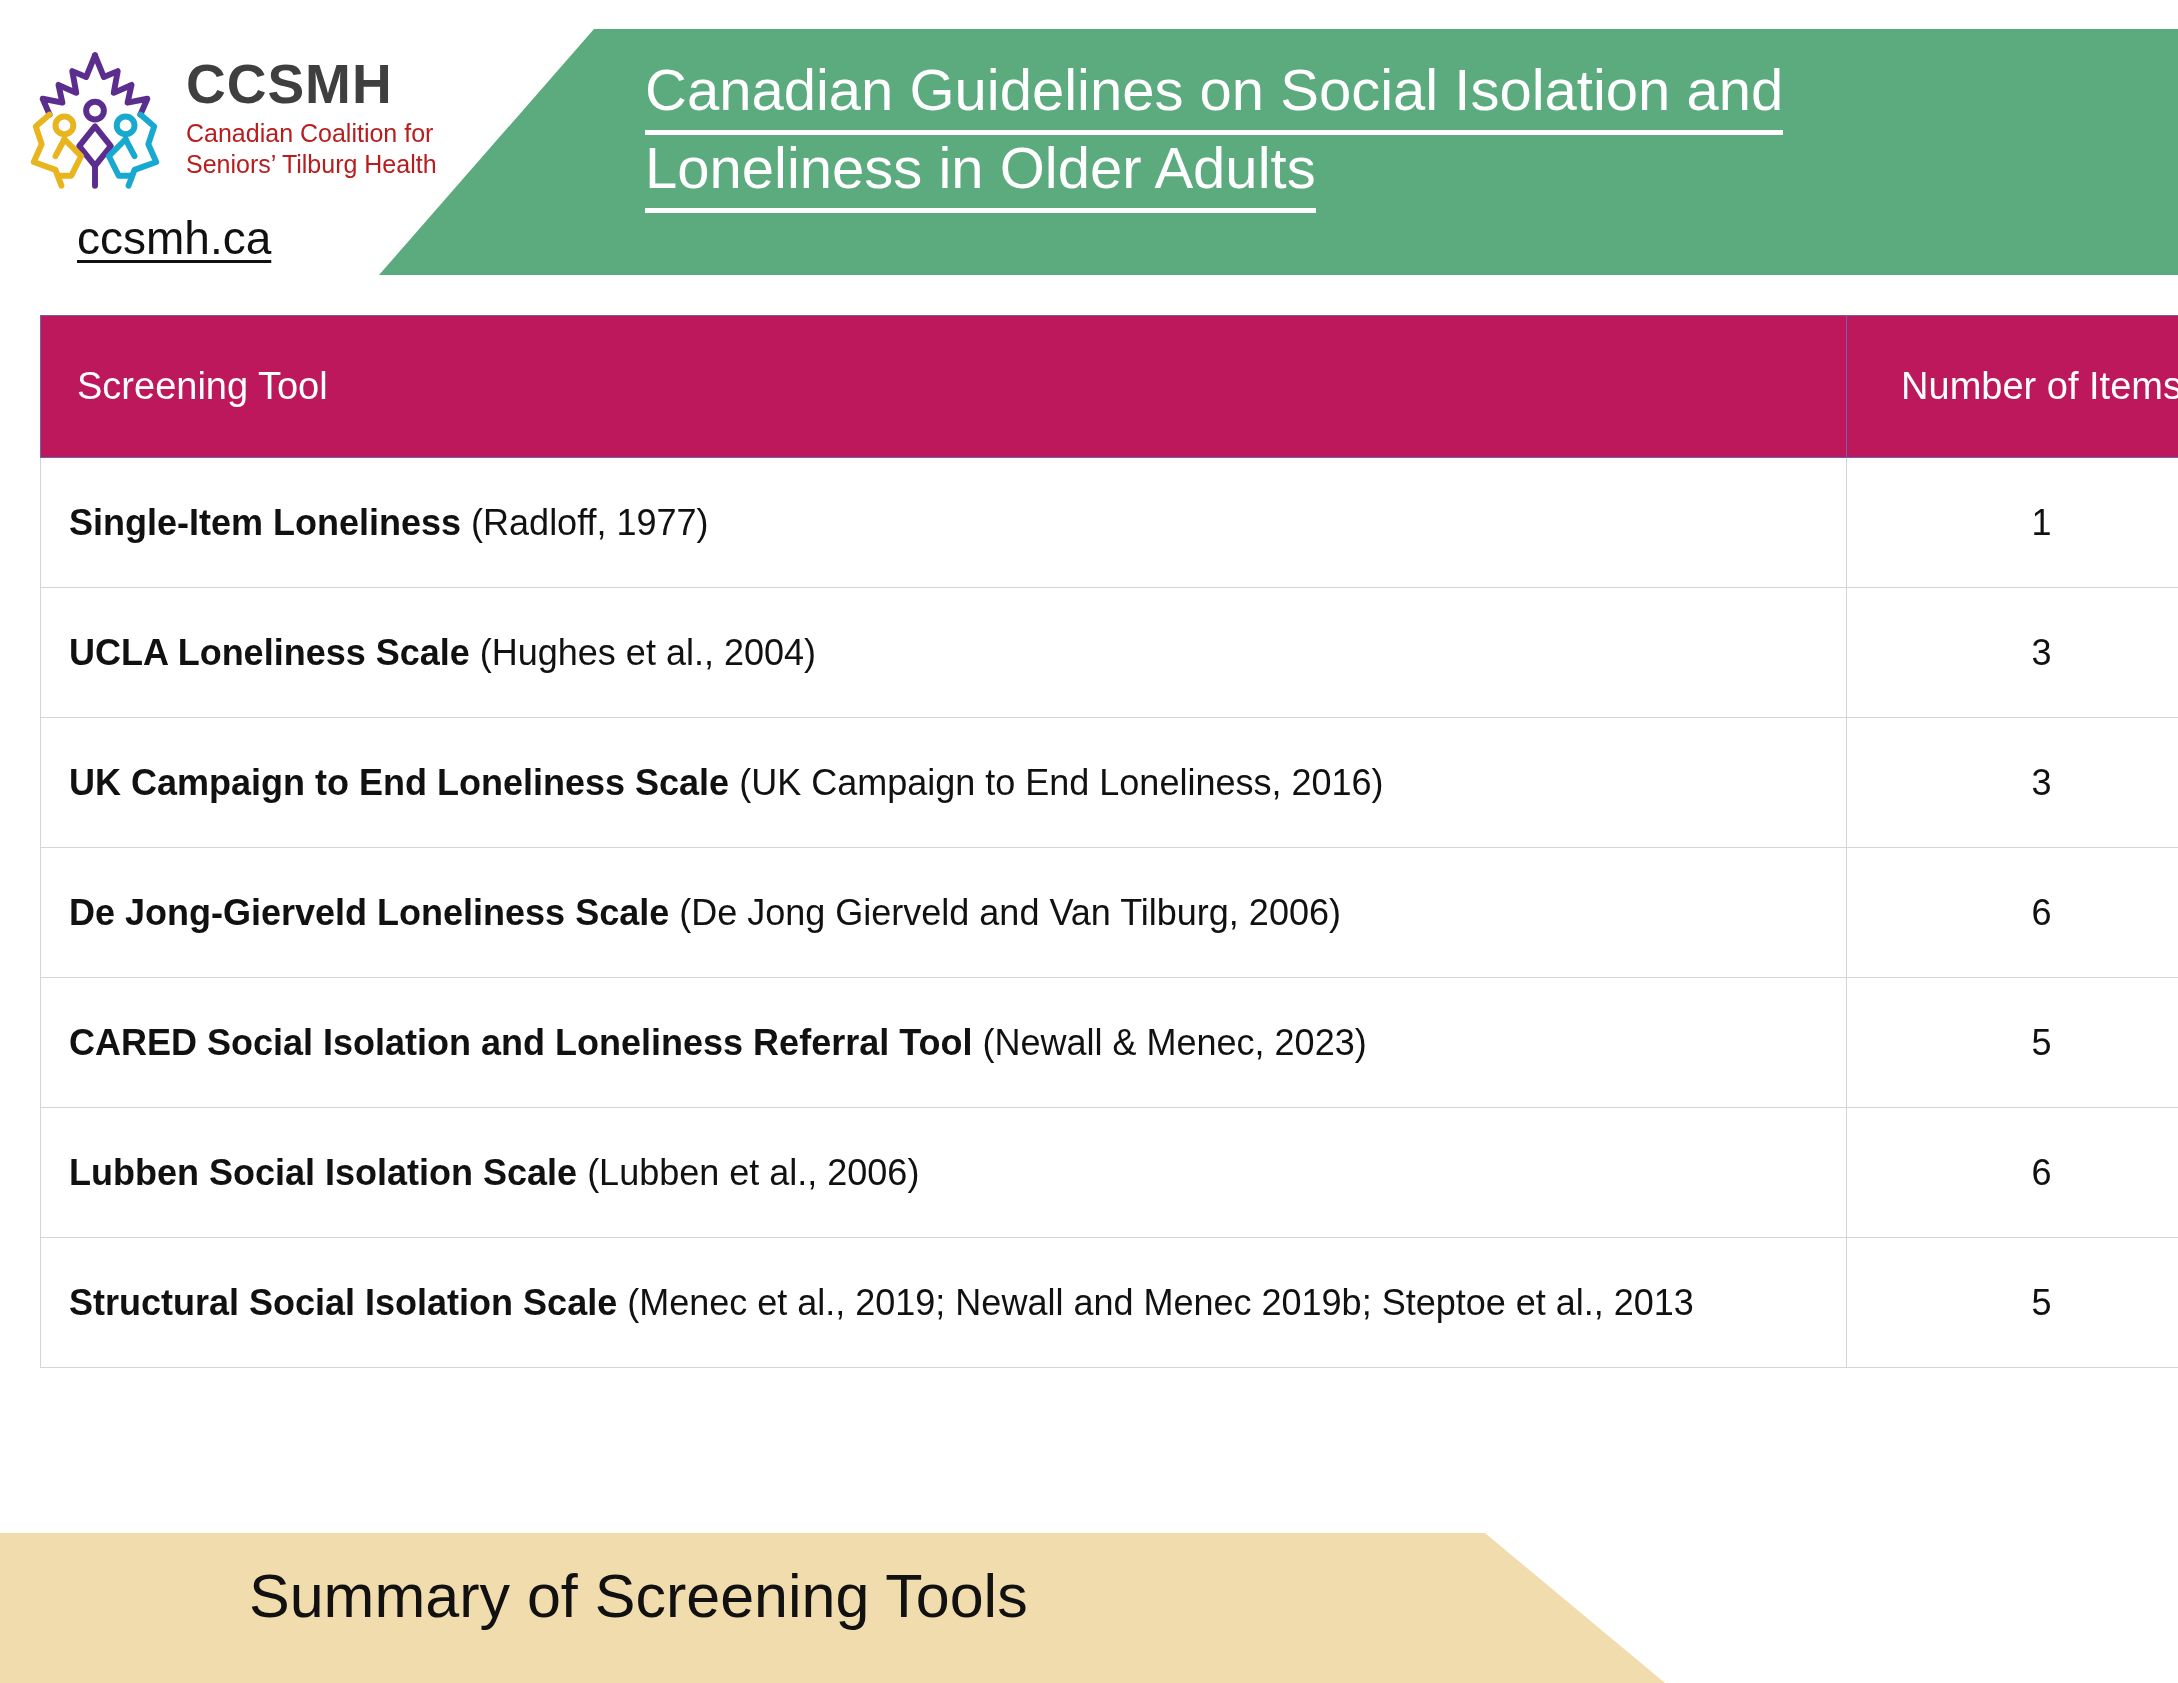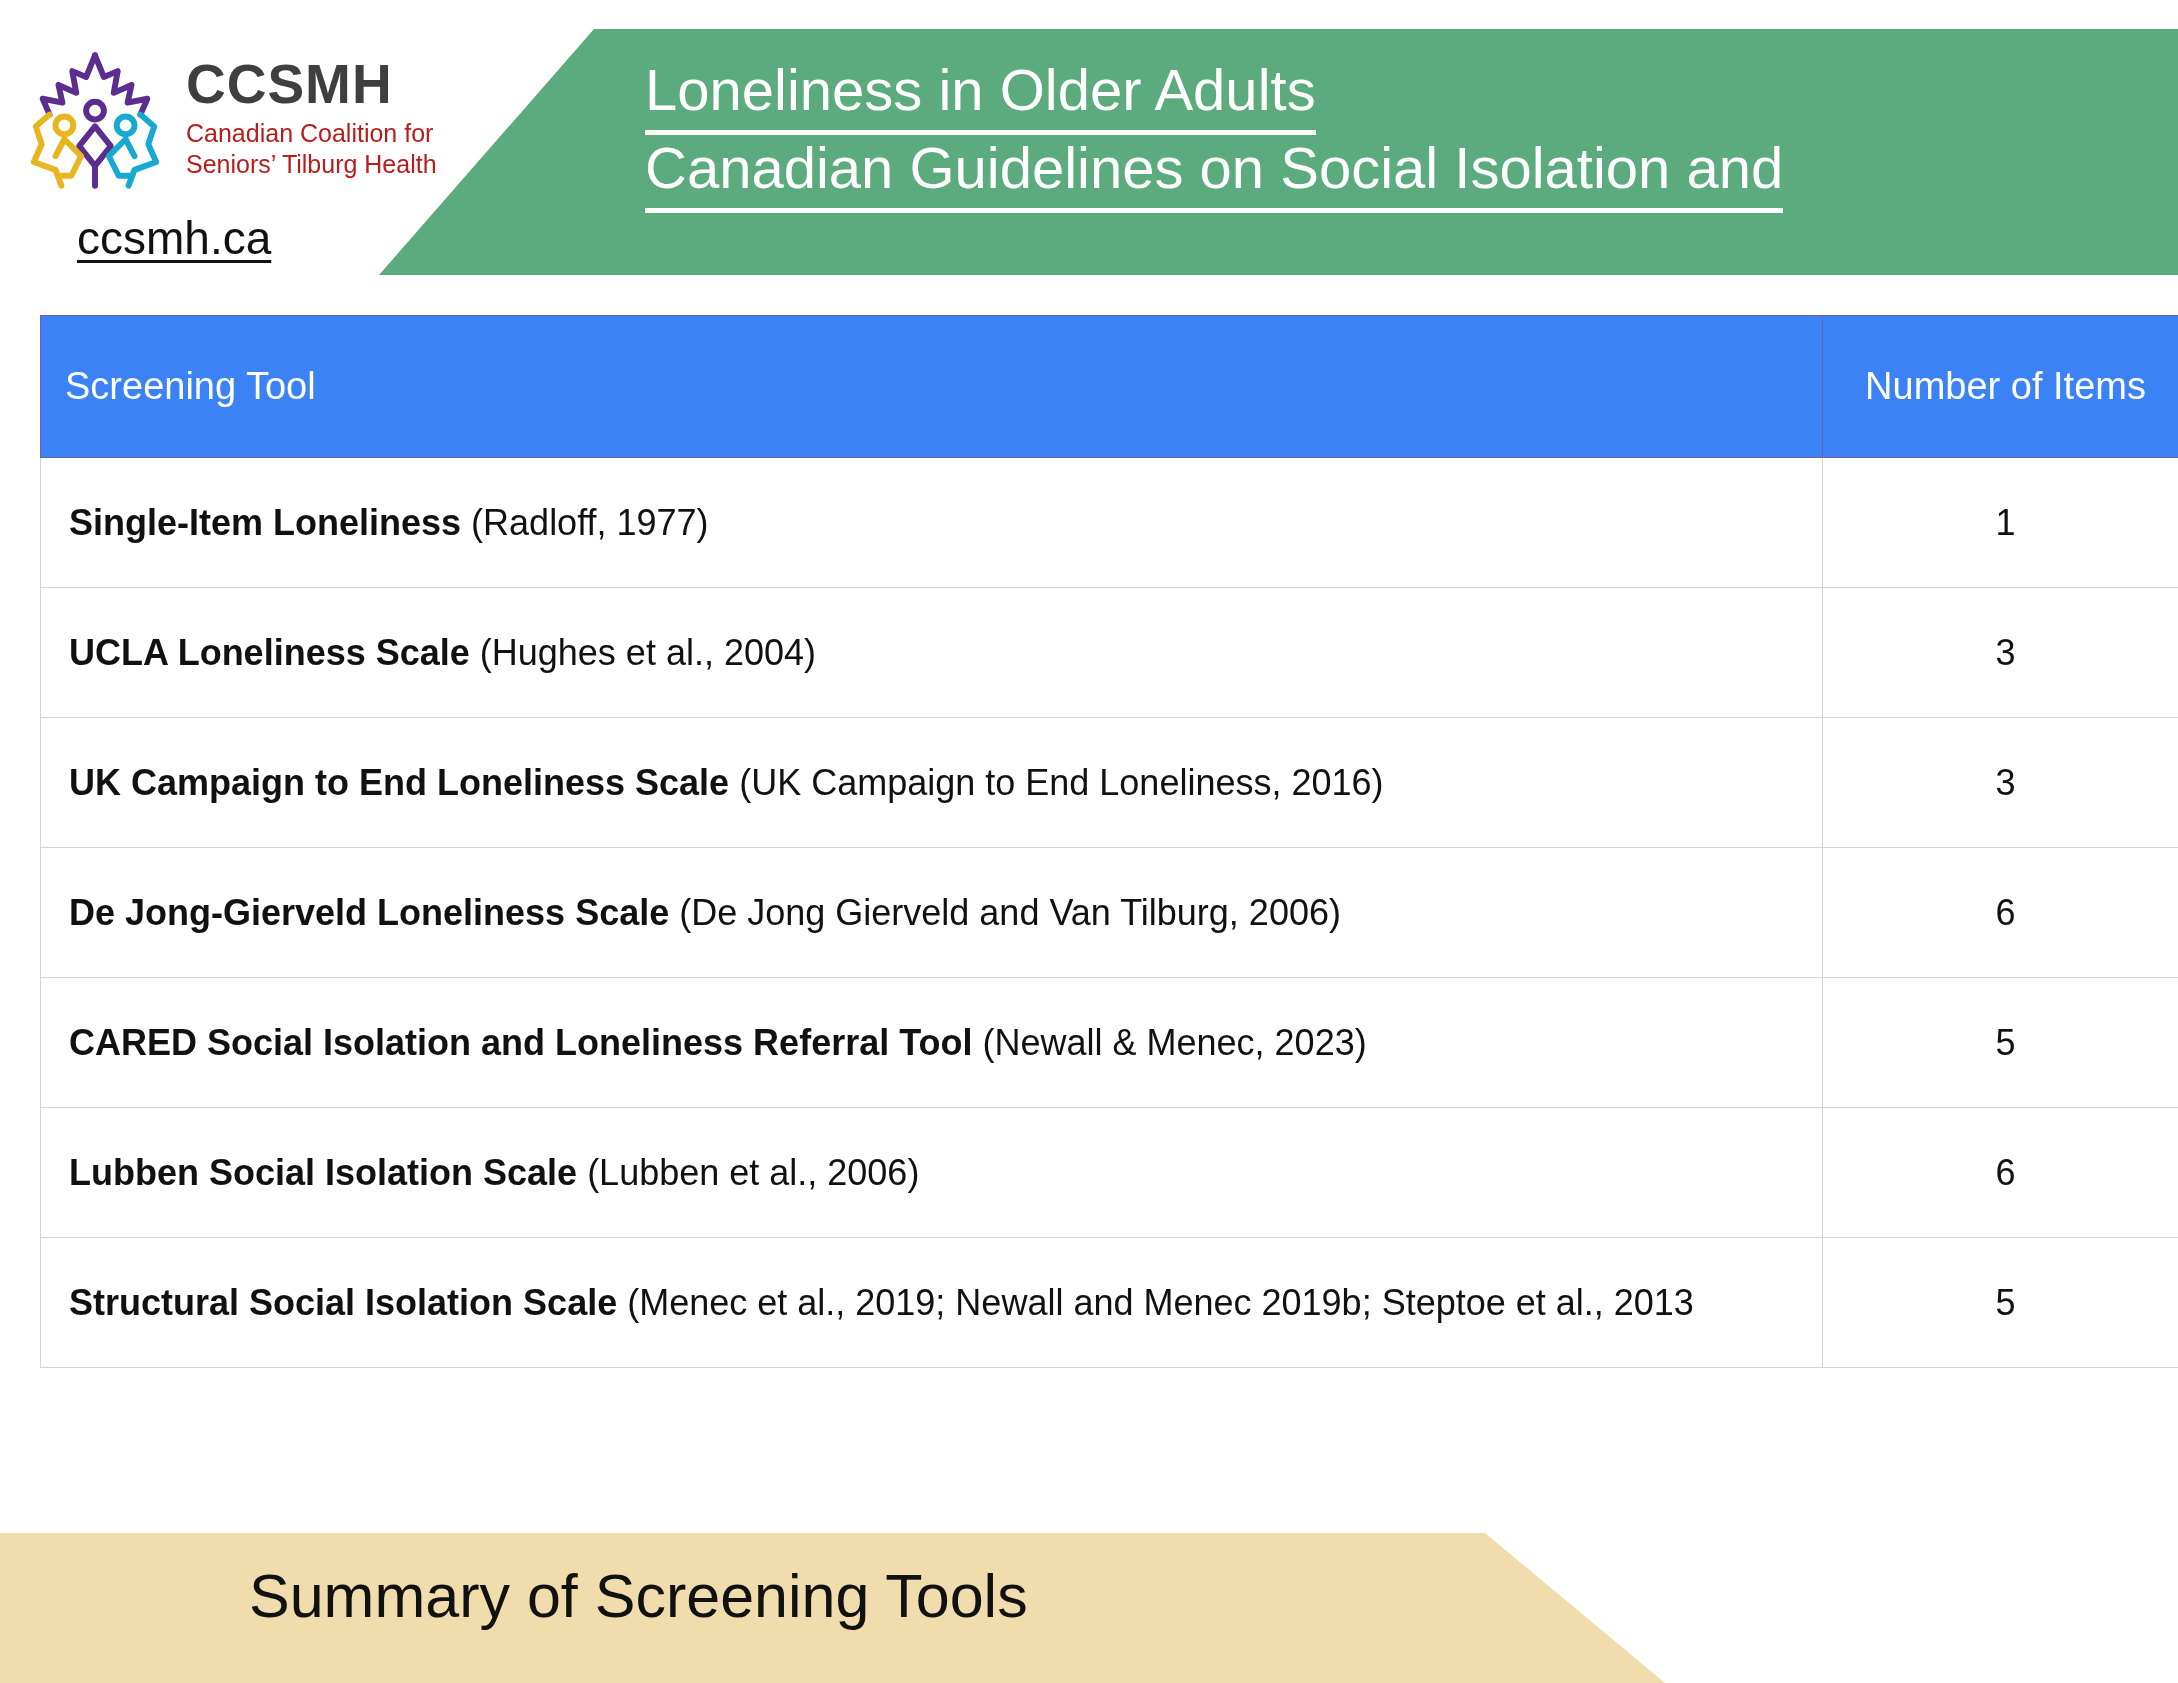--- a/index.html
+++ b/index.html
@@ -107,26 +107,26 @@
   table.tools {
     border-collapse: collapse;
     width: 2049px;
     table-layout: fixed;
   }
   table.tools th, table.tools td {
     border: 1px solid #d4d4d4;
     vertical-align: middle;
   }
   table.tools thead th {
-    background: #3b82f6;
+    background: #be185d;
     color: #ffffff;
     border: 1px solid #7360ab;
     font-weight: normal;
     font-size: 38px;
-    padding: 26px 24px;
+    padding: 26px 36px;
     height: 89px;
   }
   th.col-tool {
     text-align: left;
     width: 1733px;
   }
   th.col-num {
     text-align: center;
     width: 317px;
     line-height: 1.28;
@@ -208,22 +208,22 @@
     <div class="logo-wordmark">
       <div class="logo-ccsmh">CCSMH</div>
       <div class="logo-sub">Canadian Coalition for</div>
       <div class="logo-sub">Seniors’ Tilburg Health</div>
     </div>
 
     <div class="logo-url">ccsmh.ca</div>
   </div>
 
   <div class="header-title">
+    <span class="tline"><span>Canadian Guidelines on Social Isolation and</span></span>
     <span class="tline"><span>Loneliness in Older Adults </span></span>
-    <span class="tline"><span>Canadian Guidelines on Social Isolation and</span></span>
   </div>
 </div>
 
 <div class="table-wrap">
   <table class="tools">
     <thead>
       <tr>
         <th class="col-tool">Screening Tool</th>
         <th class="col-num">Number of Items</th>
       </tr>

